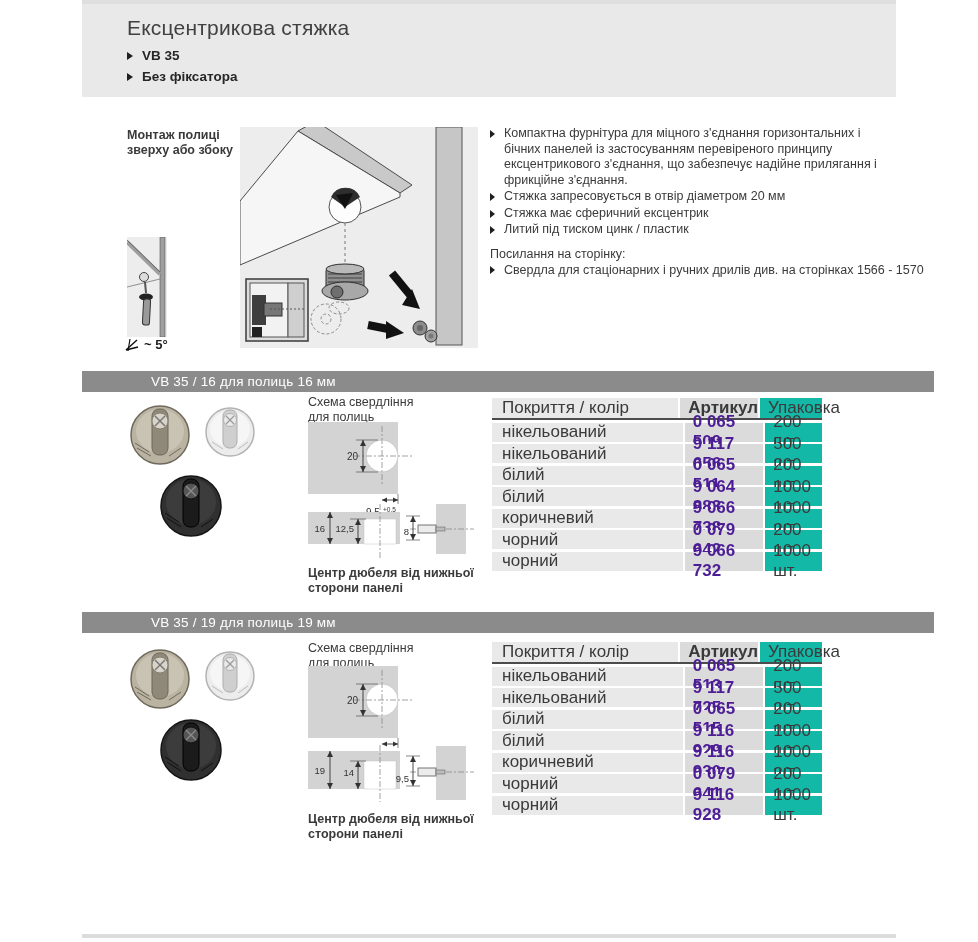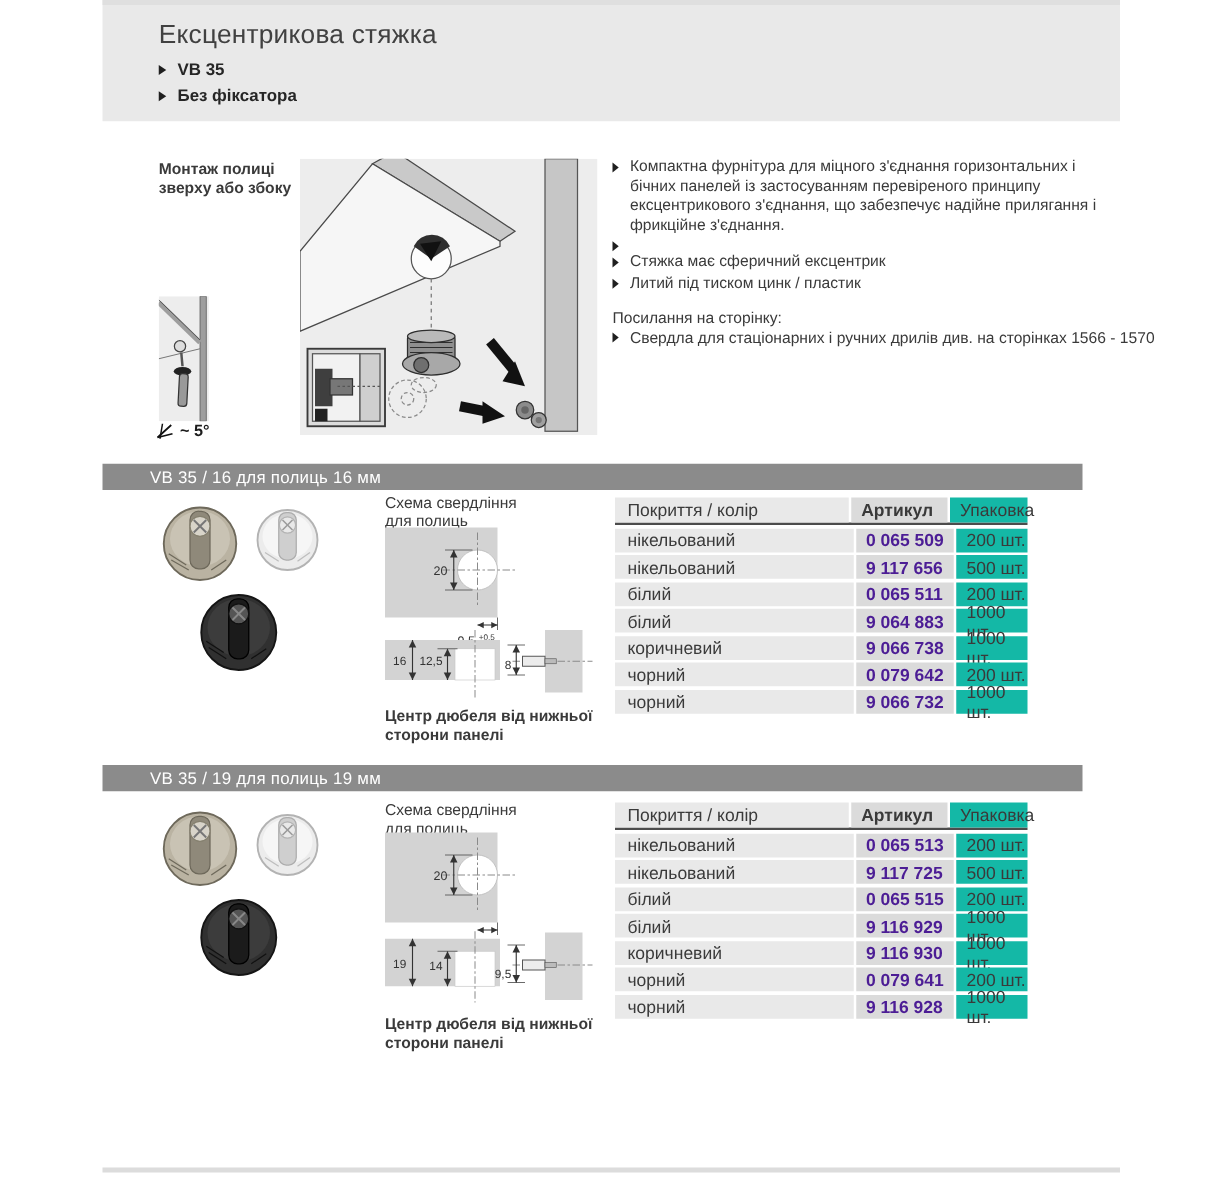--- a/index.html
+++ b/index.html
@@ -16,26 +16,26 @@
   
   .mount-label{left:127px;top:128px;font-size:12.5px;font-weight:bold;line-height:15px;}
   .feat-list{left:490px;top:126px;width:402px;}
   .feat-item{display:flex;gap:9px;font-size:12.5px;line-height:15.5px;margin-bottom:1px;}
   .feat-item .tri{margin-top:4px;border-left-width:5px;}
   .links-title{left:490px;top:247px;font-size:12.5px;}
   .link-item{left:490px;top:263px;display:flex;gap:9px;font-size:12.5px;}
   .link-item .tri{margin-top:3px;border-left-width:5px;}
   .angle-row{left:124px;top:337px;display:flex;align-items:center;gap:5px;font-size:13px;font-weight:bold;color:#1c1c1c;}
   
-  .sec-bar{left:82px;width:784px;height:21px;background:#8b8b8b;color:#fff;
-           font-size:13.5px;line-height:21px;padding-left:38px;box-sizing:border-box;letter-spacing:.2px;}
+  .sec-bar{left:82px;width:852px;height:21px;background:#8b8b8b;color:#fff;
+           font-size:13.5px;line-height:21px;padding-left:69px;box-sizing:border-box;letter-spacing:.2px;}
   .schema-title{left:308px;font-size:12.5px;font-weight:normal;line-height:15px;}
   .caption{left:308px;font-size:12.5px;font-weight:bold;line-height:15px;}
   
-  .ptable{left:492px;width:330px;font-size:14px;}
+  .ptable{left:492px;width:330px;font-size:17px;}
   .t-head{display:flex;height:20px;border-bottom:2px solid #4c4c4c;}
   .t-row{display:flex;height:19px;margin-top:2.5px;}
   .cell{display:flex;align-items:center;box-sizing:border-box;}
   .c1{width:210px;background:#e9e9e9;padding-left:10px;}
   .c2{width:86px;background:#dbdbdb;padding-left:8px;margin-left:2px;}
   .c3{width:62px;background:#14b8a6;padding-left:8px;margin-left:2px;}
   .t-row .c2{font-weight:bold;color:#4c1d95;}
   .t-head .c2{font-weight:bold;}
   .footer-strip{left:82px;top:934px;width:814px;height:4px;background:#dcdcdc;}
   svg text{font-family:"Liberation Sans",sans-serif;fill:#333;}
@@ -131,20 +131,21 @@
     <span>~ 5°</span>
   </div>
 
   <div class="abs feat-list">
     <div class="feat-item">
       <span class="tri"></span>
       <span>Компактна фурнітура для міцного з'єднання горизонтальних і бічних панелей із застосуванням перевіреного принципу ексцентрикового з'єднання, що забезпечує надійне прилягання і фрикційне з'єднання.</span>
     </div>
     <div class="feat-item">
       <span class="tri"></span>
+      <span>Стяжка запресовується в отвір діаметром 20 мм</span>
     </div>
     <div class="feat-item">
       <span class="tri"></span>
       <span>Стяжка має сферичний ексцентрик</span>
     </div>
     <div class="feat-item">
       <span class="tri"></span>
       <span>Литий під тиском цинк / пластик</span>
     </div>
   </div>

